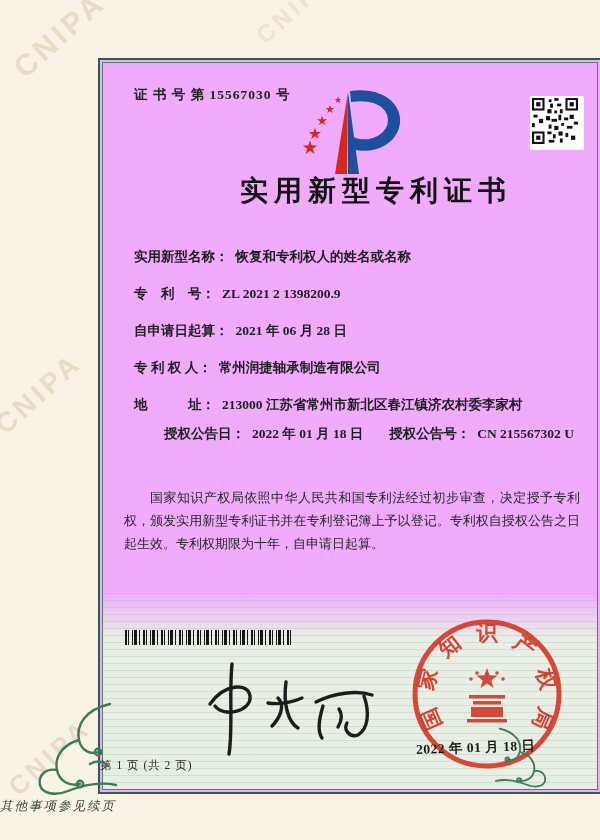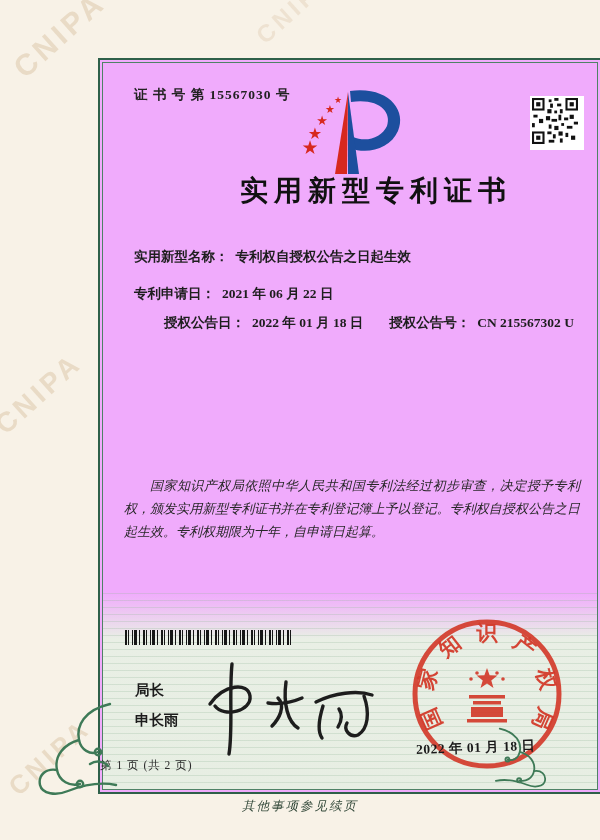--- a/index.html
+++ b/index.html
@@ -24,40 +24,40 @@
   .logo{position:absolute;left:188px;top:26px;width:124px;height:90px;}
   .qr{position:absolute;left:430px;top:36px;width:50px;height:50px;background:#fff;padding:2px;}
   .title{position:absolute;left:0;top:112px;width:100%;text-align:center;margin:0;
          font-size:28px;font-weight:700;color:#111;letter-spacing:6px;padding-left:26px;}
   .fields{position:absolute;left:34px;top:178px;width:440px;font-size:13.5px;
           font-weight:600;color:#1e1e1e;}
   .frow{height:37px;line-height:37px;white-space:nowrap;}
   .frow .lab{margin-right:7px;font-family:Liberation Serif, serif;}
   .frow.last{margin-top:-8px;text-align:right;}
   .frow .second{margin-left:26px;}
-  .paras{position:absolute;left:24px;top:414px;width:456px;font-size:13px;
-         font-style:italic;line-height:1.78;color:#272727;text-align:justify;}
+  .paras{position:absolute;left:24px;top:426px;width:456px;font-size:13px;
+         line-height:1.78;color:#272727;text-align:justify;}
   .paras p{margin:0;text-indent:2em;}
   .barcode{position:absolute;left:25px;top:570px;width:166px;height:15px;
       background:repeating-linear-gradient(90deg,
         #161616 0 2px,rgba(0,0,0,0) 2px 3px,
         #161616 3px 4px,rgba(0,0,0,0) 4px 7px,
         #161616 7px 8px,rgba(0,0,0,0) 8px 9px,
         #161616 9px 12px,rgba(0,0,0,0) 12px 14px,
         #161616 14px 15px,rgba(0,0,0,0) 15px 18px);}
   .signer{position:absolute;left:35px;top:615px;
           font-family:"Liberation Sans","DejaVu Sans",sans-serif;
           font-weight:700;font-size:14.5px;color:#1c1c1c;line-height:30px;}
   .signature{position:absolute;left:82px;top:596px;width:210px;height:105px;}
   .seal{position:absolute;left:310px;top:557px;width:154px;height:154px;}
   .seal-date{position:absolute;left:316px;top:678px;width:170px;font-size:13.5px;
              font-weight:600;color:#1a1a1a;transform:rotate(-2deg);letter-spacing:.5px;}
   .page-no{position:absolute;left:0;top:698px;width:100%;text-align:left;
            font-size:11.5px;color:#2a2a2a;letter-spacing:1px;}
-  .cont-note{position:absolute;left:0;top:798px;width:100%;text-align:center;
+  .cont-note{position:absolute;left:0;top:798px;width:100%;
              font-size:12.5px;font-style:italic;color:#33493a;letter-spacing:2px;}
   .ornament{position:absolute;pointer-events:none;}
   .orn-left{left:30px;top:700px;width:88px;height:96px;}
   .orn-right{left:492px;top:726px;width:62px;height:62px;transform:scaleX(-1);}
 </style>
 </head>
 <body>
 
 <div class="page">
 
@@ -129,40 +129,45 @@
           <rect x="12" y="30" width="4" height="2"></rect>
             <rect x="20" y="29" width="2" height="3"></rect>
         </g>
       </svg>
     </div>
 
     <h1 class="title">实用新型专利证书</h1>
 
     <div class="fields">
       <div class="frow">
-        <span class="lab">实用新型名称：</span><span>专利权自授权公告之日起生效</span>
-      </div>
-      <div class="frow">
-        <span class="lab">专利申请日：</span><span>2021 年 06 月 22 日</span>
+        <span class="lab">实用新型名称：</span><span>恢复和专利权人的姓名或名称</span>
+      </div>
+      <div class="frow">
+        <span class="lab">专　利　号：</span><span>ZL 2021 2 1398200.9</span>
+      </div>
+      <div class="frow">
+        <span class="lab">自申请日起算：</span><span>2021 年 06 月 28 日</span>
+      </div>
+      <div class="frow">
+        <span class="lab">专 利 权 人：</span><span>常州润捷轴承制造有限公司</span>
+      </div>
+      <div class="frow">
+        <span class="lab">地　　　址：</span><span>213000 江苏省常州市新北区春江镇济农村委李家村</span>
       </div>
       <div class="frow last">
         <span class="lab">授权公告日：</span><span>2022 年 01 月 18 日</span><span class="second lab">授权公告号：</span><span>CN 215567302 U</span>
       </div>
     </div>
 
     <div class="paras">
       <p>国家知识产权局依照中华人民共和国专利法经过初步审查，决定授予专利权，颁发实用新型专利证书并在专利登记簿上予以登记。专利权自授权公告之日起生效。专利权期限为十年，自申请日起算。</p>
     </div>
 
     <div class="barcode"></div>
 
-    <div class="signer">
-      <div>局长</div>
-      <div>申长雨</div>
-    </div>
 
     <div class="signature">
       <svg width="210" height="105" viewBox="0 0 210 105" fill="none" stroke="#1d1d1d" stroke-width="3.4" stroke-linecap="round">
         <path d="M28,48 C42,28 66,26 68,40 C70,55 42,62 33,50"></path>
         <path d="M50,8 C47,38 51,74 47,98"></path>
         <path d="M96,42 C104,50 97,63 90,70"></path>
         <path d="M86,47 C100,49 113,45 120,42"></path>
         <path d="M104,26 C101,48 106,66 116,72"></path>
         <path d="M134,46 C152,37 175,34 190,39"></path>
         <path d="M141,50 C137,63 135,75 140,82"></path>

